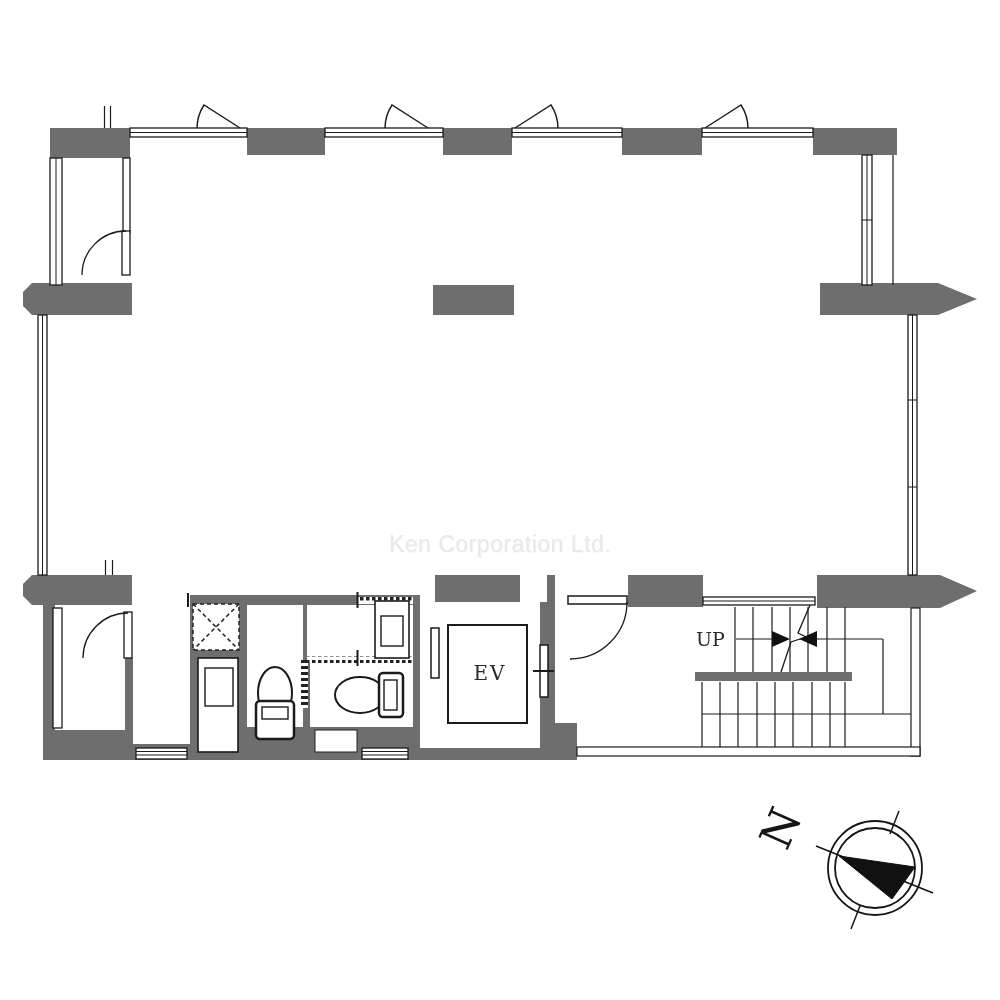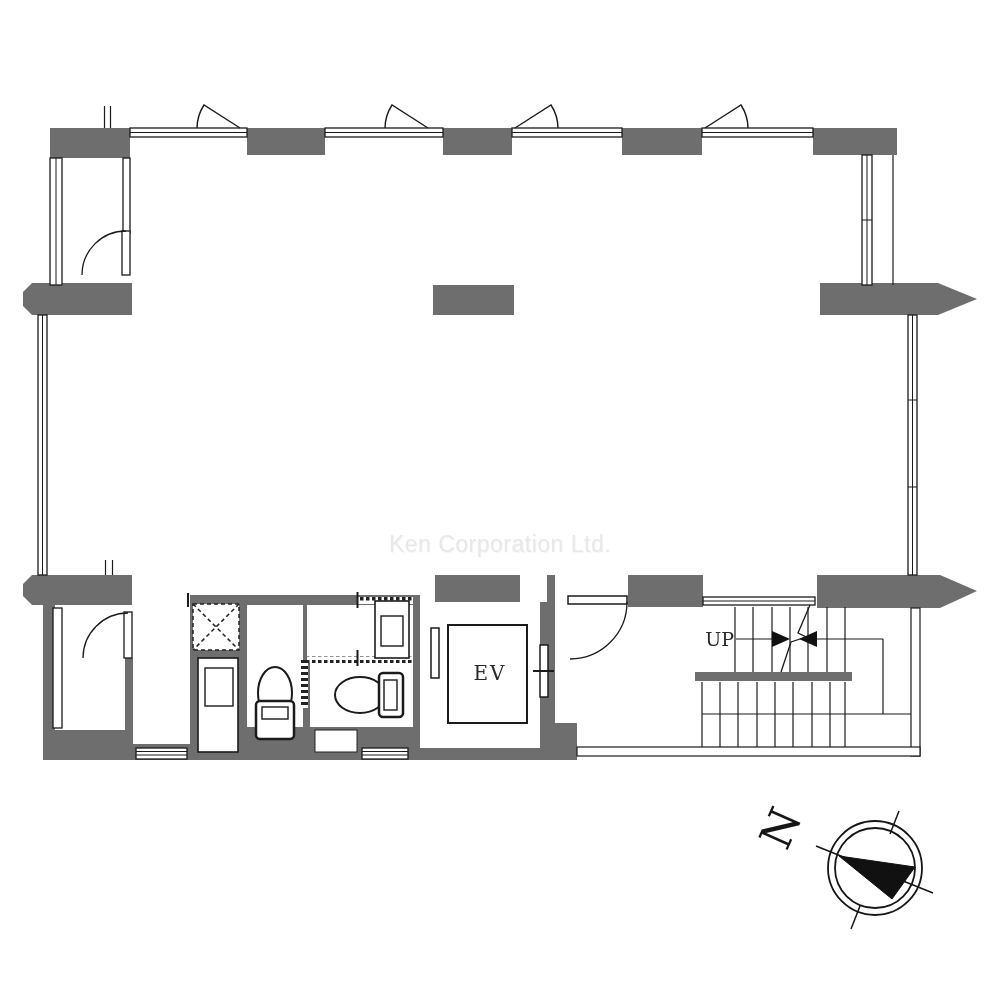--- a/index.html
+++ b/index.html
@@ -2,21 +2,21 @@
 <html><head>
 <meta charset="utf-8">
 <style>
   html,body{margin:0;padding:0;background:#ffffff;}
   #stage{position:relative;width:1000px;height:1000px;background:#ffffff;overflow:hidden;
          font-family:"Liberation Sans",sans-serif;}
   #plan-svg{position:absolute;left:0;top:0;}
   .txt{position:absolute;color:#2a2a2a;}
   .serif{font-family:"DejaVu Serif","Liberation Serif",serif;}
   #ev-label{left:448px;top:661px;width:84px;text-align:center;font-size:20px;letter-spacing:2px;}
-  #up-label{left:696px;top:628px;width:38px;text-align:right;font-size:19px;}
+  #up-label{left:696px;top:628px;width:38px;text-align:left;font-size:19px;}
   #north-letter{left:752px;top:800px;width:56px;height:56px;display:flex;align-items:center;justify-content:center;
       font-size:44px;transform:rotate(-66deg);color:#161616;}
   #watermark{left:348px;top:531px;width:304px;text-align:center;font-size:23px;letter-spacing:.5px;
       color:#e8e8e8;text-shadow:1px 1px 1px #f6f6f6;}
 </style>
 </head>
 <body>
 
 <div id="stage">
 

